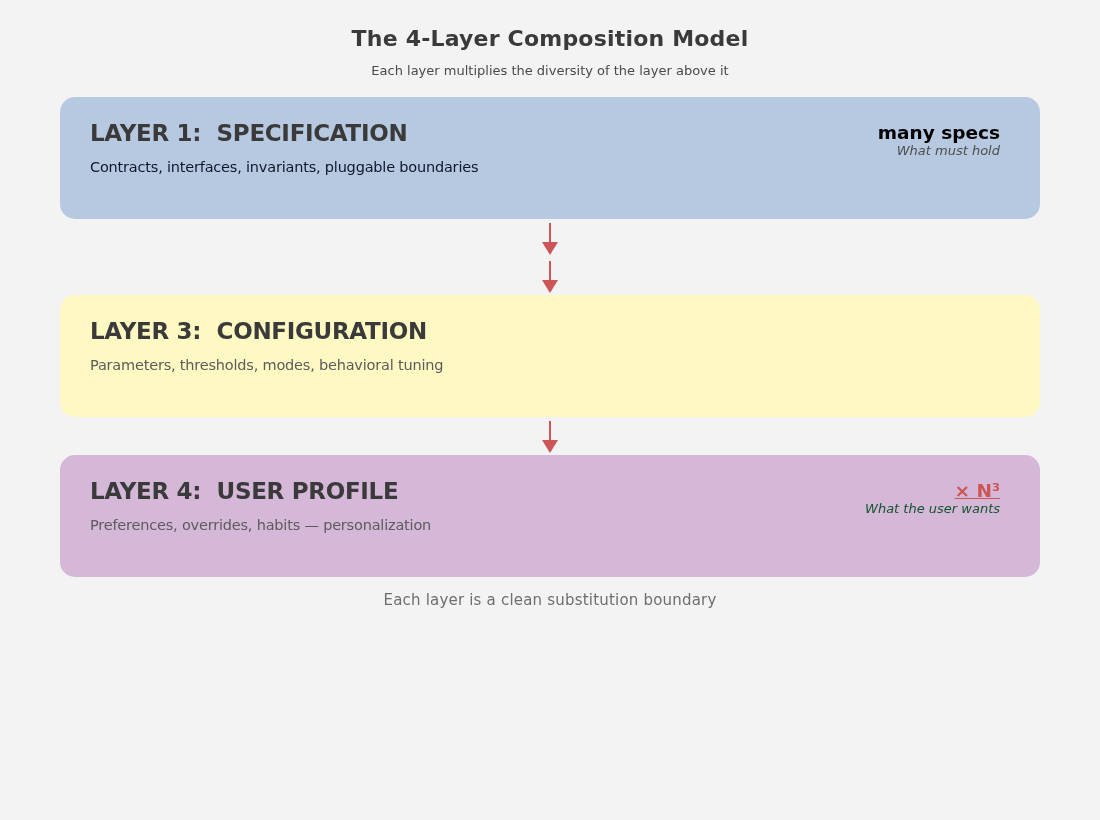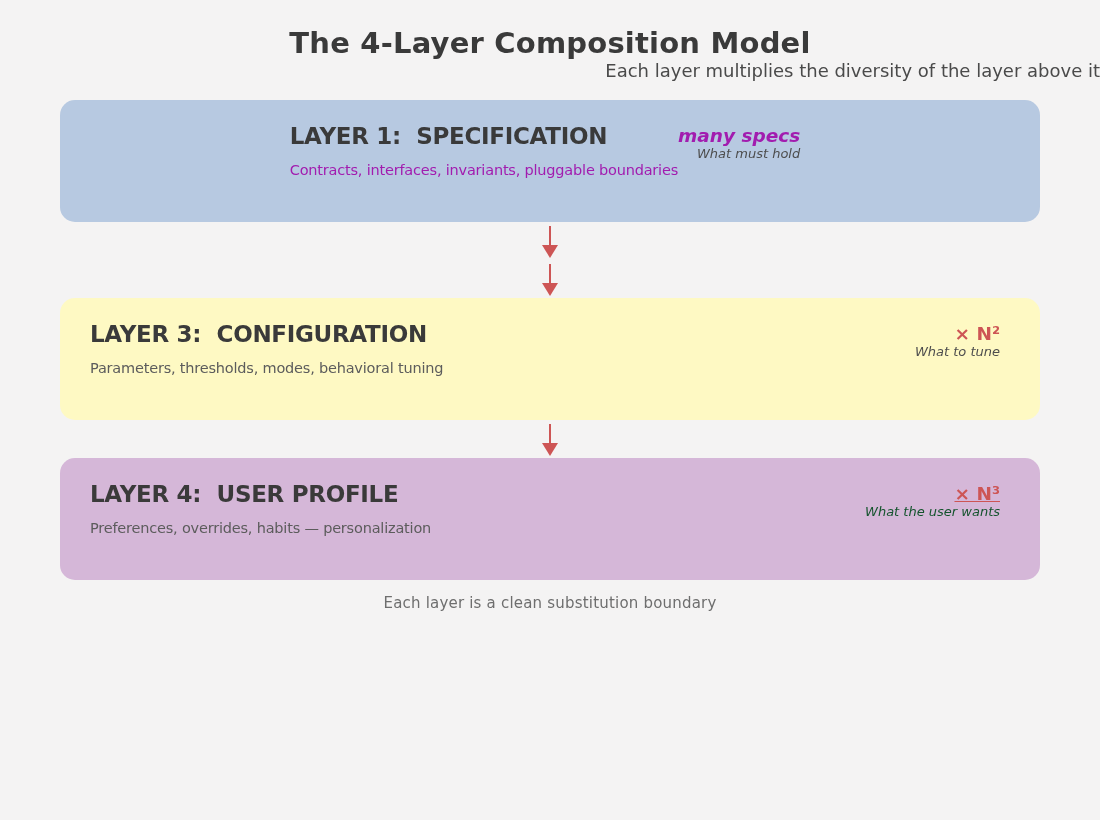--- a/index.html
+++ b/index.html
@@ -9,27 +9,28 @@
     overflow: hidden;
     font-family: "DejaVu Sans", "Liberation Sans", sans-serif;
   }
   .canvas {
     width: 1100px;
     height: 820px;
     padding-top: 26px;
   }
   .page-title {
     text-align: center;
-    font-size: 29px;
+    font-size: 22px;
     font-weight: bold;
     letter-spacing: 0.2px;
   }
   .page-subtitle {
-    text-align: right;
-    font-size: 18px;
+    text-align: center;
+    font-size: 13px;
+    margin-top: 12px;
   }
   .layers {
     width: 980px;
     margin: 19px auto 0 auto;
   }
   .layer-card {
     width: 980px;
     height: 122px;
     border-radius: 15px;
     padding: 23px 40px 0 30px;
@@ -88,50 +89,46 @@
 </head>
 <body>
 
 <div class="canvas" style="background-color: rgb(244, 243, 243);">
 
   <div class="page-title" style="color: rgb(58, 58, 58);">The 4-Layer Composition Model</div>
   <div class="page-subtitle" style="color: rgb(74, 74, 74);">Each layer multiplies the diversity of the layer above it</div>
 
   <div class="layers">
 
-    <div class="layer-card" style="background-color: rgb(183, 201, 225); justify-content: center;">
+    <div class="layer-card" style="background-color: rgb(183, 201, 225);">
       <div class="layer-left">
         <div class="layer-title" style="color: rgb(58, 58, 58);">LAYER 1:  SPECIFICATION</div>
-        <div class="layer-desc" style="color: #a21caf;">Contracts, interfaces, invariants, pluggable boundaries</div>
+        <div class="layer-desc" style="color: #0f172a;">Contracts, interfaces, invariants, pluggable boundaries</div>
       </div>
       <div class="layer-right">
-        <div class="layer-multiplier" style="color: #a21caf; font-style: italic;">many specs</div>
+        <div class="layer-multiplier" style="color: #000000;">many specs</div>
         <div class="layer-note" style="color: rgb(77, 77, 77);">What must hold</div>
       </div>
     </div>
 
     <div class="arrow" style="color: rgb(205, 85, 85);">
       <div class="arrow-shaft"></div>
       <div class="arrow-head"></div>
     </div>
 
 
     <div class="arrow" style="color: rgb(205, 85, 85);">
       <div class="arrow-shaft"></div>
       <div class="arrow-head"></div>
     </div>
 
     <div class="layer-card" style="background-color: #fef9c3;">
       <div class="layer-left">
         <div class="layer-title" style="color: rgb(58, 58, 58);">LAYER 3:  CONFIGURATION</div>
         <div class="layer-desc" style="color: rgb(92, 92, 92);">Parameters, thresholds, modes, behavioral tuning</div>
-      </div>
-      <div class="layer-right">
-        <div class="layer-multiplier" style="color: rgb(205, 85, 85);">× N²</div>
-        <div class="layer-note" style="color: rgb(77, 77, 77);">What to tune</div>
       </div>
     </div>
 
     <div class="arrow" style="color: rgb(205, 85, 85);">
       <div class="arrow-shaft"></div>
       <div class="arrow-head"></div>
     </div>
 
     <div class="layer-card" style="background-color: rgb(213, 183, 216);">
       <div class="layer-left">

